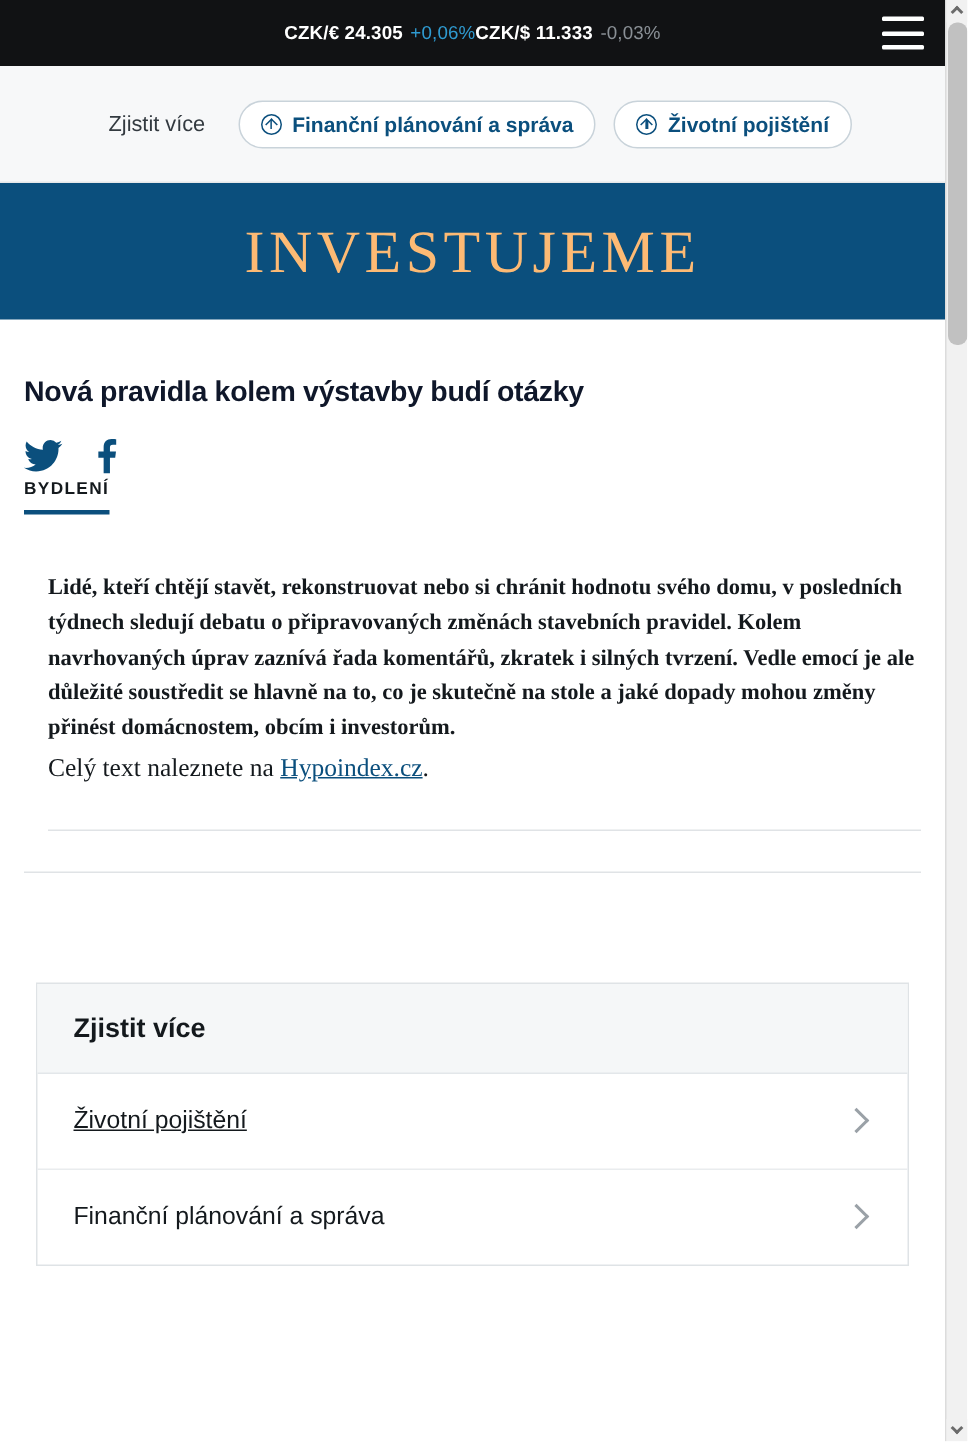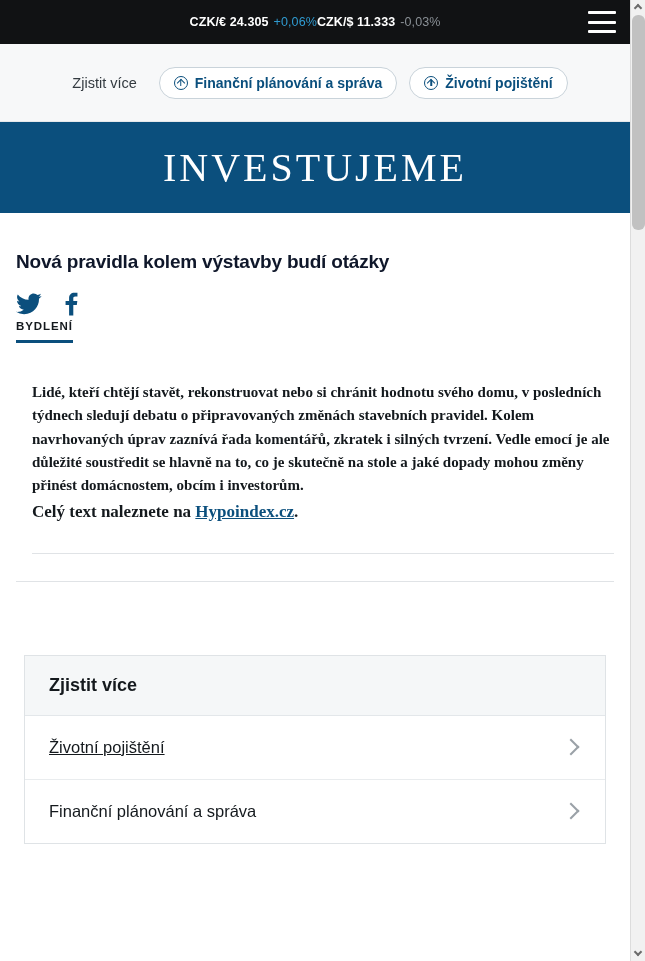--- a/index.html
+++ b/index.html
@@ -131,21 +131,21 @@
     height: 91px;
     background: #0b4f7d;
     display: flex;
     align-items: center;
     justify-content: center;
   }
   .brand-word {
     font-family: "Liberation Serif", serif;
     font-size: 40px;
     letter-spacing: 3px;
-    color: #ffffff;
+    color: #fdba74;
     font-weight: normal;
   }
 
   
   .article {
     padding: 0 16px;
   }
   .headline {
     margin: 38px 0 0 0;
     font-size: 19px;
@@ -186,21 +186,20 @@
     line-height: 1.56;
     font-weight: bold;
     color: #14191d;
   }
   .body-line {
     margin: 0 0 0 16px;
     font-family: "Liberation Serif", serif;
     font-size: 17px;
     line-height: 1.6;
     color: #14191d;
-    font-weight: bold;
   }
   .body-line a {
     color: #0b4f7d;
     text-decoration: underline;
   }
   .rule {
     margin: 28px 0 0 16px;
     border: 0;
     border-top: 1px solid #e0e3e6;
   }

